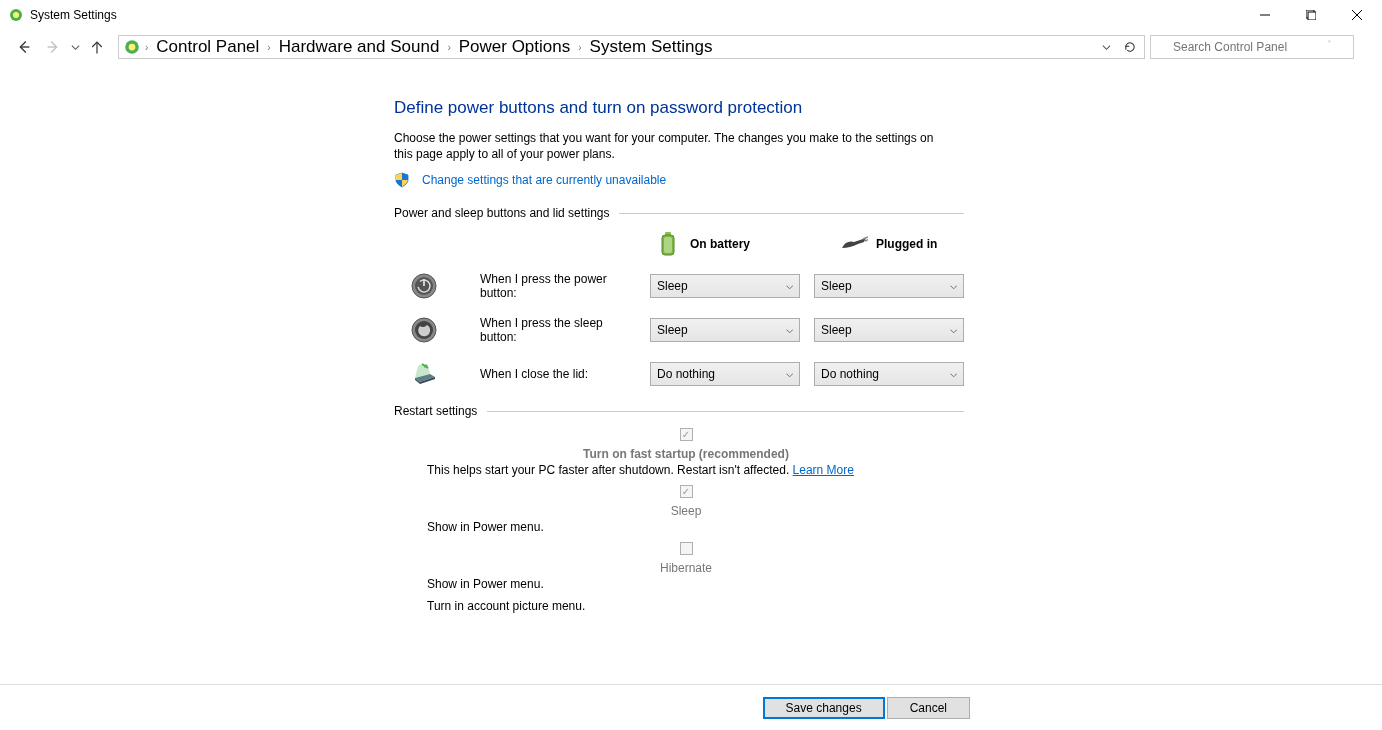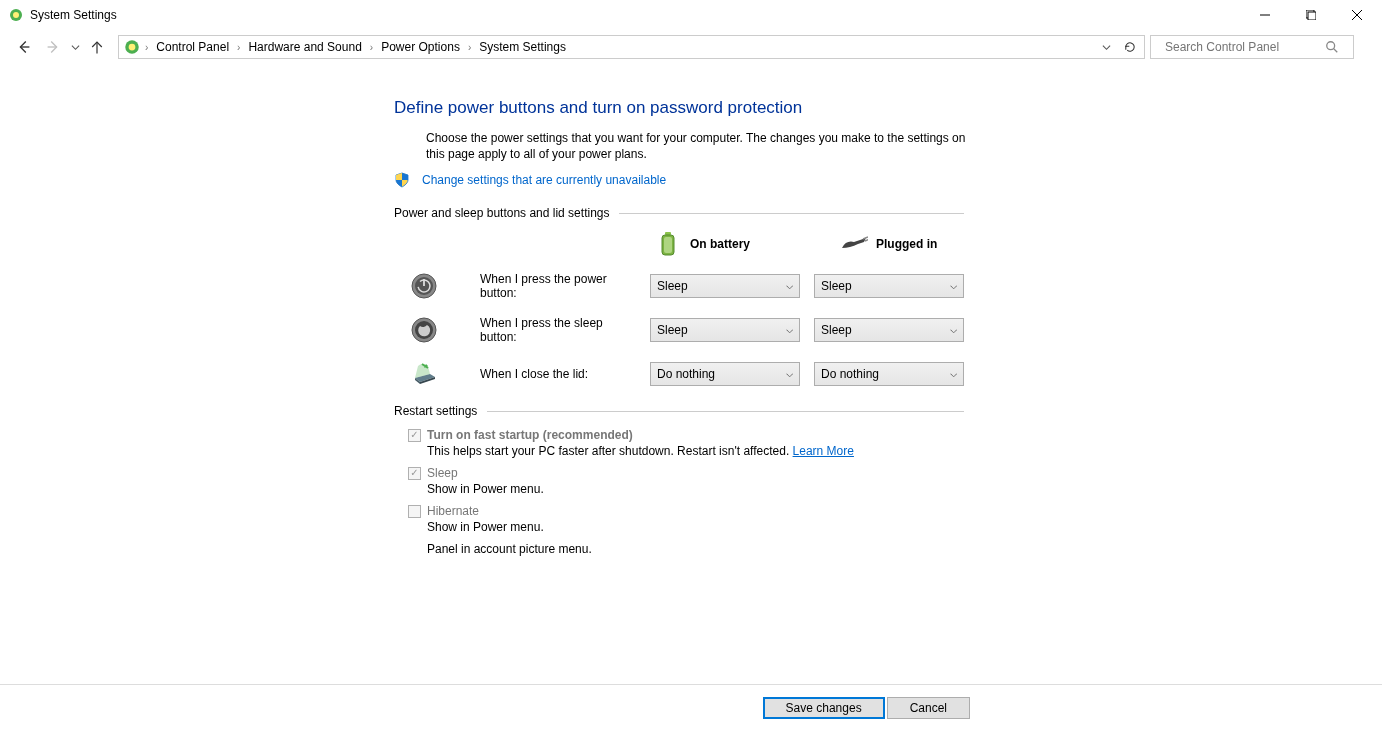--- a/index.html
+++ b/index.html
@@ -12,34 +12,34 @@
 .titlebar .win-controls { display: flex; }
 .titlebar .win-btn { width: 46px; height: 30px; display: flex; align-items: center; justify-content: center; }
 .titlebar .win-btn svg { width: 10px; height: 10px; }
 
 
 .navbar { display: flex; align-items: center; height: 34px; padding: 0 2px 0 10px; gap: 1px; }
 .nav-arrow { width: 28px; height: 28px; display: flex; align-items: center; justify-content: center; color: #333; }
 .nav-arrow.disabled { color: #b0b0b0; }
 .chev-down-small { width: 14px; height: 20px; display: flex; align-items: center; justify-content: center; color: #555; }
 .addrbar { flex: 1; border: 1px solid #ccc; height: 24px; display: flex; align-items: center; margin: 0 4px 0 6px; padding: 0 2px; }
-.addrbar .crumb { padding: 0 6px; font-size: 12px; color: #000; cursor: default; }
+.addrbar .crumb { padding: 0 6px; font-size: 17px; color: #000; cursor: default; }
 .addrbar .sep { color: #777; font-size: 10px; padding: 0 2px; }
 .addrbar .addr-icon { width: 18px; height: 18px; margin: 0 2px; }
 .addrbar-right { margin-left: auto; display: flex; align-items: center; }
 .addrbar-right .dd { color: #555; width: 16px; text-align: center; }
 .addrbar-right .refresh { width: 24px; height: 22px; display: flex; align-items: center; justify-content: center; }
-.searchbox { width: 204px; border: 1px solid #ccc; height: 24px; display: flex; align-items: center; padding: 0 14px; margin-right: 26px; color: #666; }
+.searchbox { width: 204px; border: 1px solid #ccc; height: 24px; display: flex; align-items: center; padding: 0 22px; margin-right: 26px; color: #666; }
 .searchbox input { border: none; outline: none; flex: 1; font-size: 12px; color: #666; background: transparent; }
 .searchbox .search-icon { width: 14px; height: 14px; }
 
 
 .content { padding: 34px 0 0 394px; width: 970px; }
 h1 { font-size: 17px; font-weight: 400; color: #003399; margin-bottom: 12px; }
-.desc { font-size: 12px; color: #000; line-height: 1.35; margin-bottom: 10px; width: 560px; margin-left: 32px; }
+.desc { font-size: 12px; color: #000; line-height: 1.35; margin-bottom: 10px; width: 560px; }
 .admin-link-row { display: flex; align-items: center; gap: 12px; margin-bottom: 18px; }
 .admin-link-row a { color: #0066cc; font-size: 12px; text-decoration: none; }
 
 .section-header { display: flex; align-items: center; gap: 10px; margin-bottom: 10px; }
 .section-header .label { font-size: 12px; color: #000; white-space: nowrap; }
 .section-header .line { flex: 1; height: 1px; background: #ccc; }
 .section-block { width: 570px; }
 
 .col-headers { display: flex; margin: 6px 0 14px 260px; gap: 90px; }
 .col-header { display: flex; align-items: center; gap: 8px; font-size: 12px; font-weight: 600; }
@@ -47,21 +47,21 @@
 
 .setting-row { display: flex; align-items: center; margin-bottom: 16px; gap: 32px; }
 .setting-row .icon { width: 28px; height: 28px; margin: 0 10px 0 16px; display: flex; align-items: center; justify-content: center; }
 .setting-row .label { width: 178px; font-size: 12px; }
 .setting-row .selects { display: flex; gap: 14px; }
 .select { width: 150px; height: 24px; border: 1px solid #adadad; background: linear-gradient(#f0f0f0, #e5e5e5); display: flex; align-items: center; justify-content: space-between; padding: 0 6px; font-size: 12px; }
 .select .chev { font-size: 9px; color: #333; }
 
 .shutdown-settings { margin-top: 14px; }
 .chk-row { margin: 0 0 2px 14px; }
-.chk-row .main { display: flex; align-items: center; gap: 6px; }
+.chk-row .main { display: flex; align-items: center; gap: 6px; flex-direction: column; }
 .chk-row .chkbox { width: 13px; height: 13px; border: 1px solid #b0b0b0; display: flex; align-items: center; justify-content: center; background: #f5f5f5; }
 .chk-row .chkbox.checked::after { content: "✓"; font-size: 10px; color: #999; line-height: 1; }
 .chk-row .chk-label { font-size: 12px; color: #777; }
 .chk-row.bold .chk-label { font-weight: 600; }
 .chk-row .sub { font-size: 12px; color: #000; margin: 2px 0 8px 19px; }
 .chk-row .sub a { color: #0066cc; text-decoration: underline; }
 
 .footer { position: absolute; bottom: 0; left: 0; right: 0; height: 46px; border-top: 1px solid #ddd; display: flex; align-items: center; justify-content: flex-end; padding-right: 412px; gap: 2px; }
 .btn { font-size: 12px; border: 1px solid #adadad; background: #e1e1e1; padding: 3px 22px; }
 .btn.primary { border: 2px solid #0078d7; padding: 2px 21px; }
@@ -302,21 +302,21 @@
 
     <div class="chk-row">
       <div class="main">
         <span class="chkbox"></span>
         <span class="chk-label">Hibernate</span>
       </div>
       <div class="sub">Show in Power menu.</div>
     </div>
 
     <div class="chk-row">
-      <div class="sub">Panel in account picture menu.</div>
+      <div class="sub">Turn in account picture menu.</div>
     </div>
   </div>
 </div>
 
 <div class="footer">
   <button class="btn primary">Save changes</button>
   <button class="btn">Cancel</button>
 </div>
 
 </body></html>

